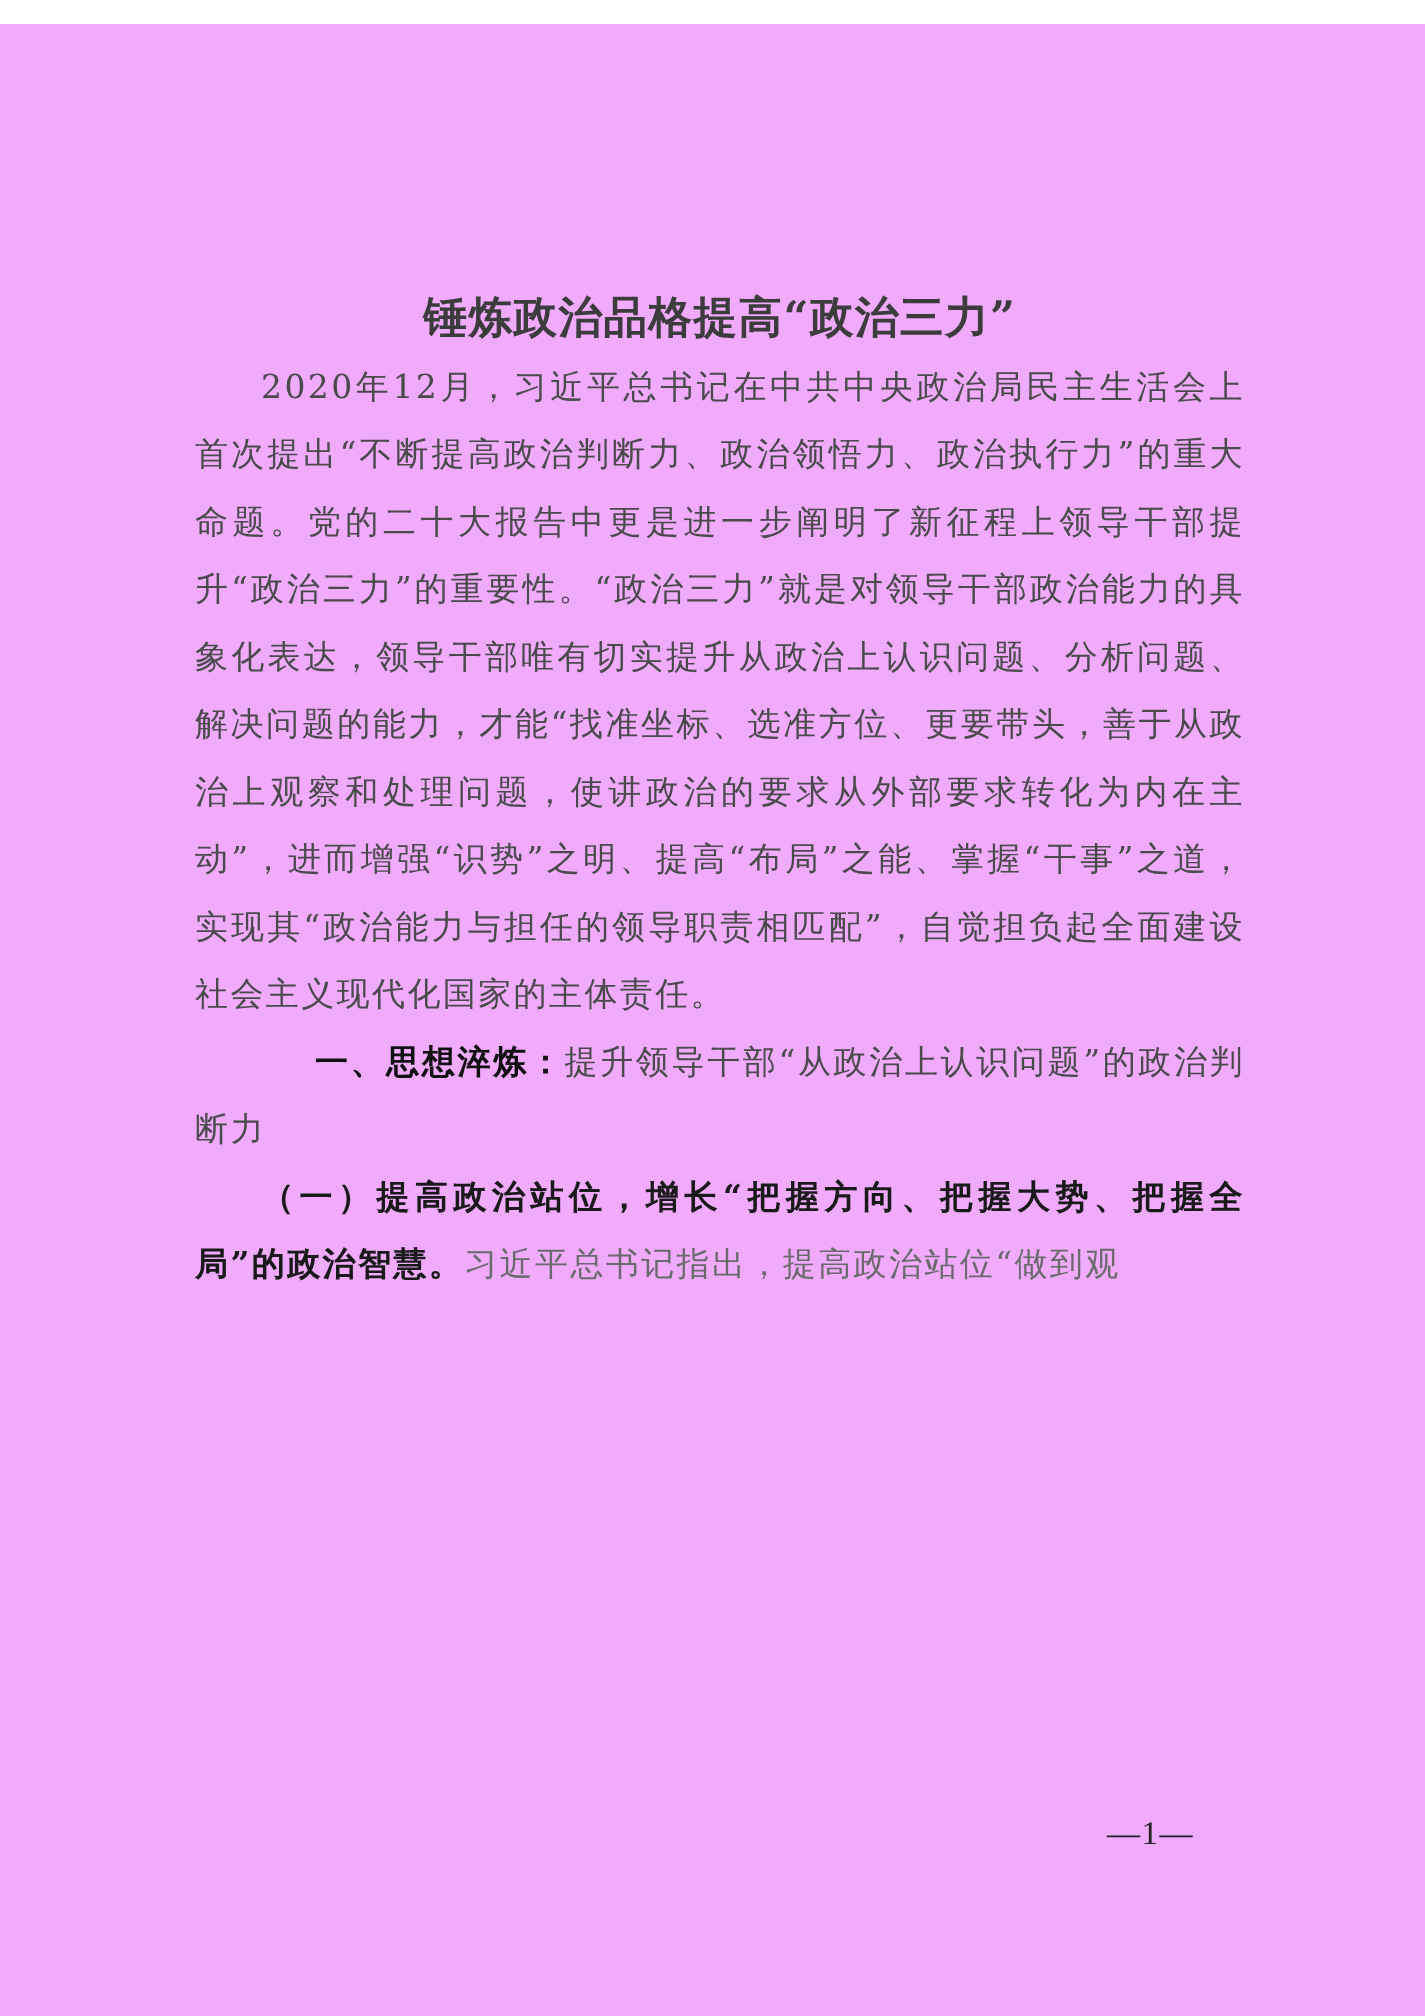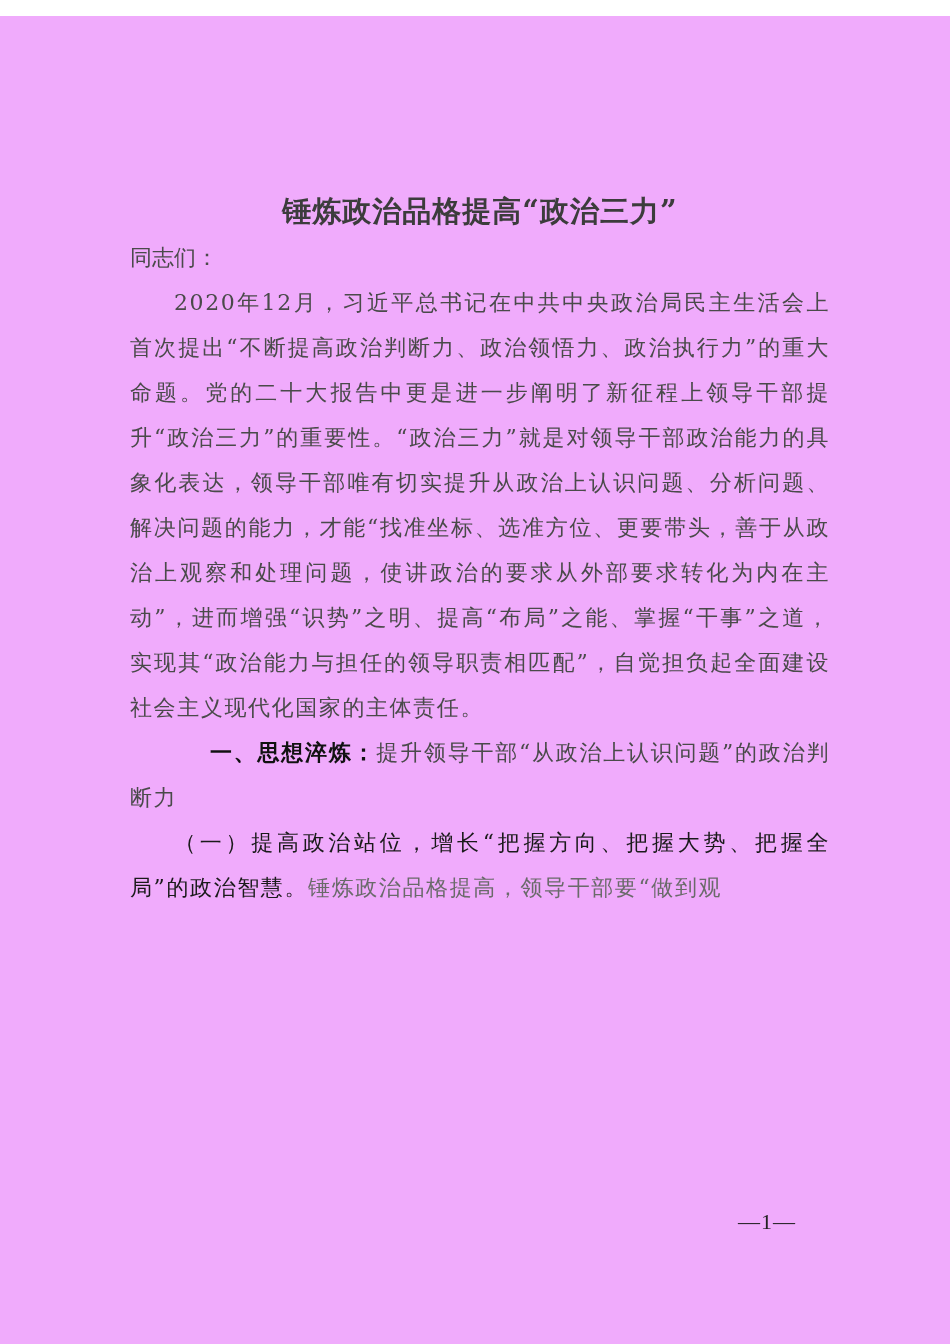--- a/index.html
+++ b/index.html
@@ -24,43 +24,42 @@
     }
     .salutation { margin: 0; line-height: 44px; }
     p.para {
       margin: 0;
       text-indent: 44px;
       text-align: justify;
       text-justify: inter-character;
       letter-spacing: 1.6px;
     }
     .h1 { color: #111; font-weight: bold; font-family: "DejaVu Sans", "Liberation Sans", sans-serif; margin-left: 36px; }
-    .h2 { color: #1a1a1a; font-weight: normal; }
+    .h2 { color: #1a1a1a; font-weight: bold; }
     .grey { color: #6a6a6a; }
     .page-number {
       position: absolute; left: 738px; top: 1193px;
       font-family: "Liberation Serif", "DejaVu Serif", serif;
       font-size: 22px; color: #222;
       letter-spacing: 1px;
     }
   </style>
 </head>
 <body>
 
 <div class="page">
   <div class="content">
     <h1 class="title">锤炼政治品格提高“政治三力”</h1>
-    <p class="salutation">同志们：</p>
 
     <p class="para">2020年12月，习近平总书记在中共中央政治局民主生活会上首次提出“不断提高政治判断力、政治领悟力、政治执行力”的重大命题。党的二十大报告中更是进一步阐明了新征程上领导干部提升“政治三力”的重要性。“政治三力”就是对领导干部政治能力的具象化表达，领导干部唯有切实提升从政治上认识问题、分析问题、解决问题的能力，才能“找准坐标、选准方位、更要带头，善于从政治上观察和处理问题，使讲政治的要求从外部要求转化为内在主动”，进而增强“识势”之明、提高“布局”之能、掌握“干事”之道，实现其“政治能力与担任的领导职责相匹配”，自觉担负起全面建设社会主义现代化国家的主体责任。</p>
 
     <p class="para">
       <span class="h1">一、思想淬炼：</span><span>提升领导干部“从政治上认识问题”的政治判断力</span>
     </p>
 
 
     <p class="para">
-      <span class="h2">（一）提高政治站位，增长“把握方向、把握大势、把握全局”的政治智慧。</span><span class="grey">锤炼政治品格提高，领导干部要“做到观</span>
+      <span class="h2">（一）提高政治站位，增长“把握方向、把握大势、把握全局”的政治智慧。</span><span class="grey">习近平总书记指出，提高政治站位“做到观</span>
     </p>
   </div>
 
   <div class="page-number">—1—</div>
 </div>
 
 </body></html>

